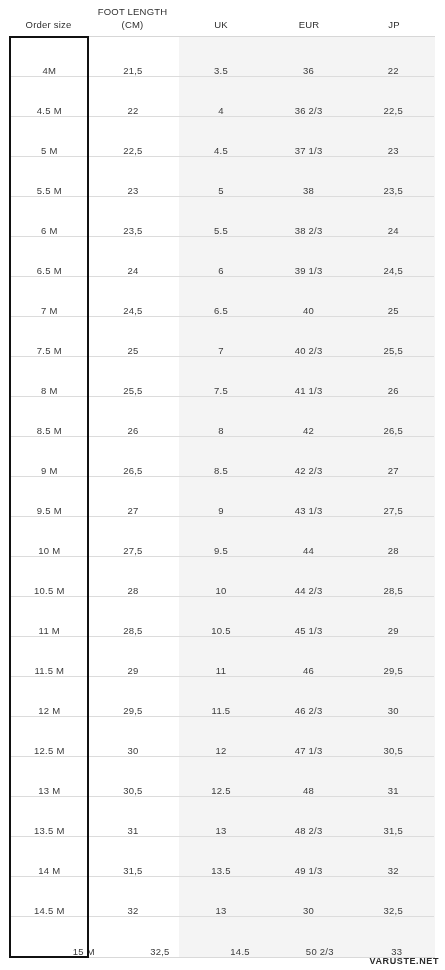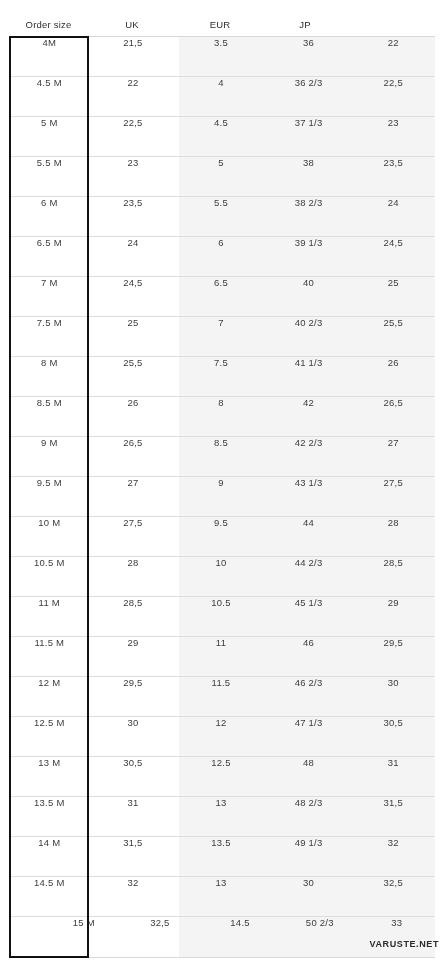--- a/index.html
+++ b/index.html
@@ -84,21 +84,21 @@
     height: calc(100% + 2px);
     border: 2.5px solid #111111;
     box-sizing: border-box;
     pointer-events: none;
     z-index: 3;
   }
 
   .chart-row {
     position: relative;
     display: flex;
-    align-items: flex-start;
+    align-items: flex-end;
     height: 40px;
     border-bottom: 1px solid #dcdcdc;
     box-sizing: border-box;
     z-index: 2;
   }
   .chart-row:last-child { border-bottom: none; padding-left: 38px; }
 
   .chart-row .cell {
     font-size: 9.5px;
     letter-spacing: 0.25px;
@@ -110,37 +110,41 @@
   .cell.c-order  { width: 79px; }
   .cell.c-foot   { width: 89px; }
   .cell.c-uk     { width: 88px; }
   .cell.c-eur    { width: 88px; }
   .cell.c-jp     { width: 82px; }
 
   
   .watermark {
     position: absolute;
     right: 6px;
-    bottom: 21px;
+    bottom: 4px;
     font-family: "Liberation Sans", sans-serif;
     font-size: 9px;
     font-weight: bold;
     letter-spacing: 0.6px;
     color: #2b2b2b;
     margin-left: 48px;
   }
 </style>
 </head>
 <body>
 
 <div id="size-chart">
 
   <div class="chart-header">
     <div class="hcell c-order">
       <span>Order size</span>
+    </div>
+    <div class="hcell c-foot">
+      <span class="hline1">FOOT LENGTH</span>
+      <span class="hline2">(CM)</span>
     </div>
     <div class="hcell c-uk">
       <span>UK</span>
     </div>
     <div class="hcell c-eur">
       <span>EUR</span>
     </div>
     <div class="hcell c-jp">
       <span>JP</span>
     </div>

